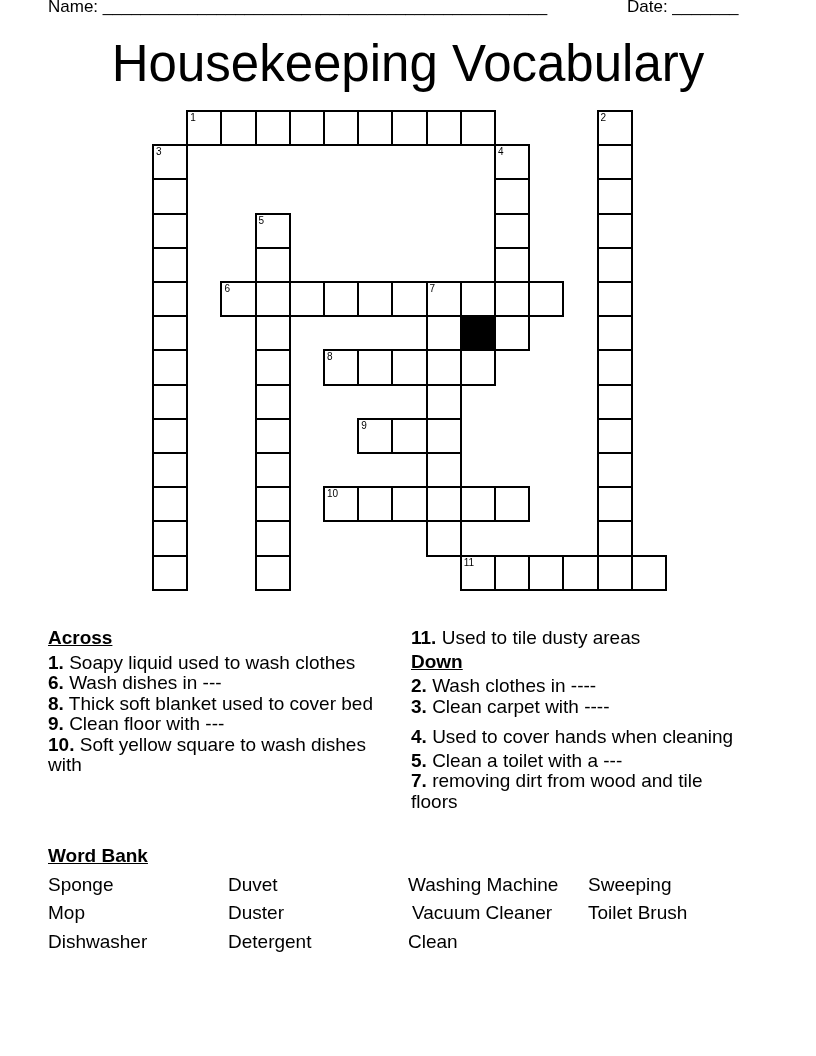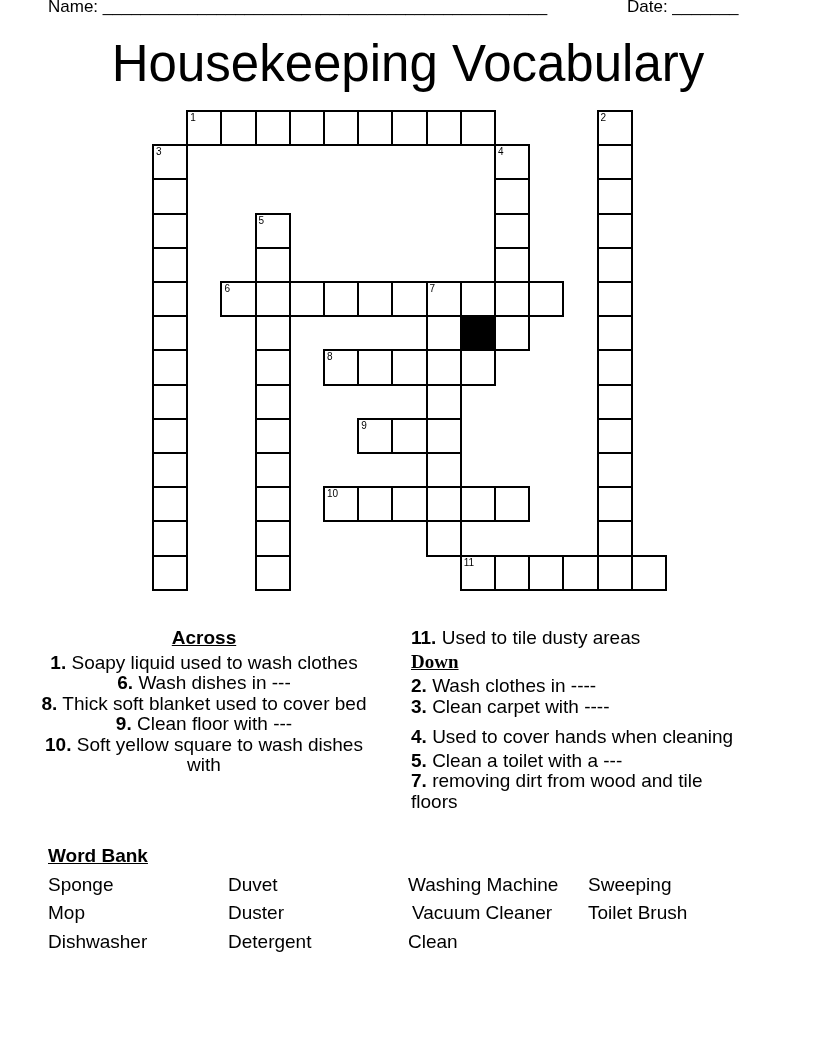--- a/index.html
+++ b/index.html
@@ -24,26 +24,26 @@
       position: absolute; box-sizing: border-box; border: 2px solid #000;
       background: #fff;
     }
     .cell.black { background: #000; }
     .cell .num {
       position: absolute; top: 1px; left: 2px; font-size: 10px; line-height: 10px;
     }
     .clues {
       position: absolute; top: 628px; font-size: 19px; line-height: 20.5px;
     }
-    .clues.left { left: 39px; width: 330px; text-align: center; }
+    .clues.left { left: 48px; width: 330px; }
     .clues.right { left: 411px; width: 340px; }
     .clue-heading { font-weight: bold; text-decoration: underline; margin-bottom: 4px; }
     .clue { margin-bottom: 0; }
     .clue b { font-weight: bold; }
-    .right .clue-heading { margin-top: 3px; font-family: Liberation Serif, serif; }
+    .right .clue-heading { margin-top: 3px; }
     .wordbank-title {
       position: absolute; top: 845px; left: 48px; font-size: 19px; font-weight: bold;
       text-decoration: underline;
     }
     .wb-item { position: absolute; font-size: 19px; }
   </style>
 </head>
 <body>
 
 <div class="header-line">Name: _______________________________________________</div>

